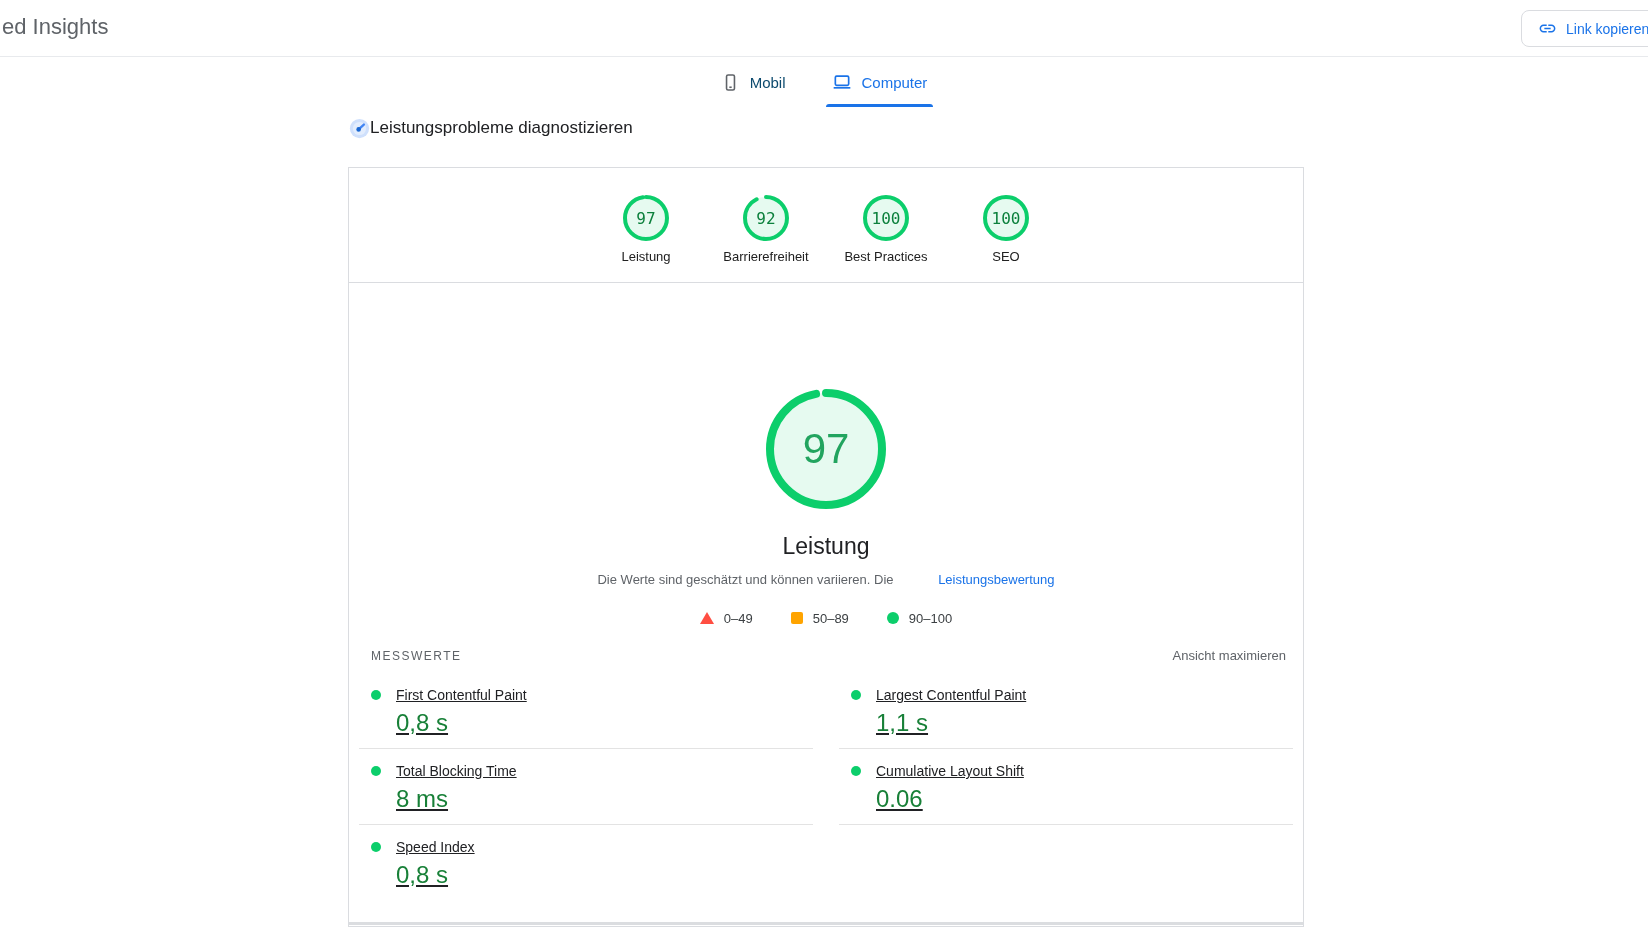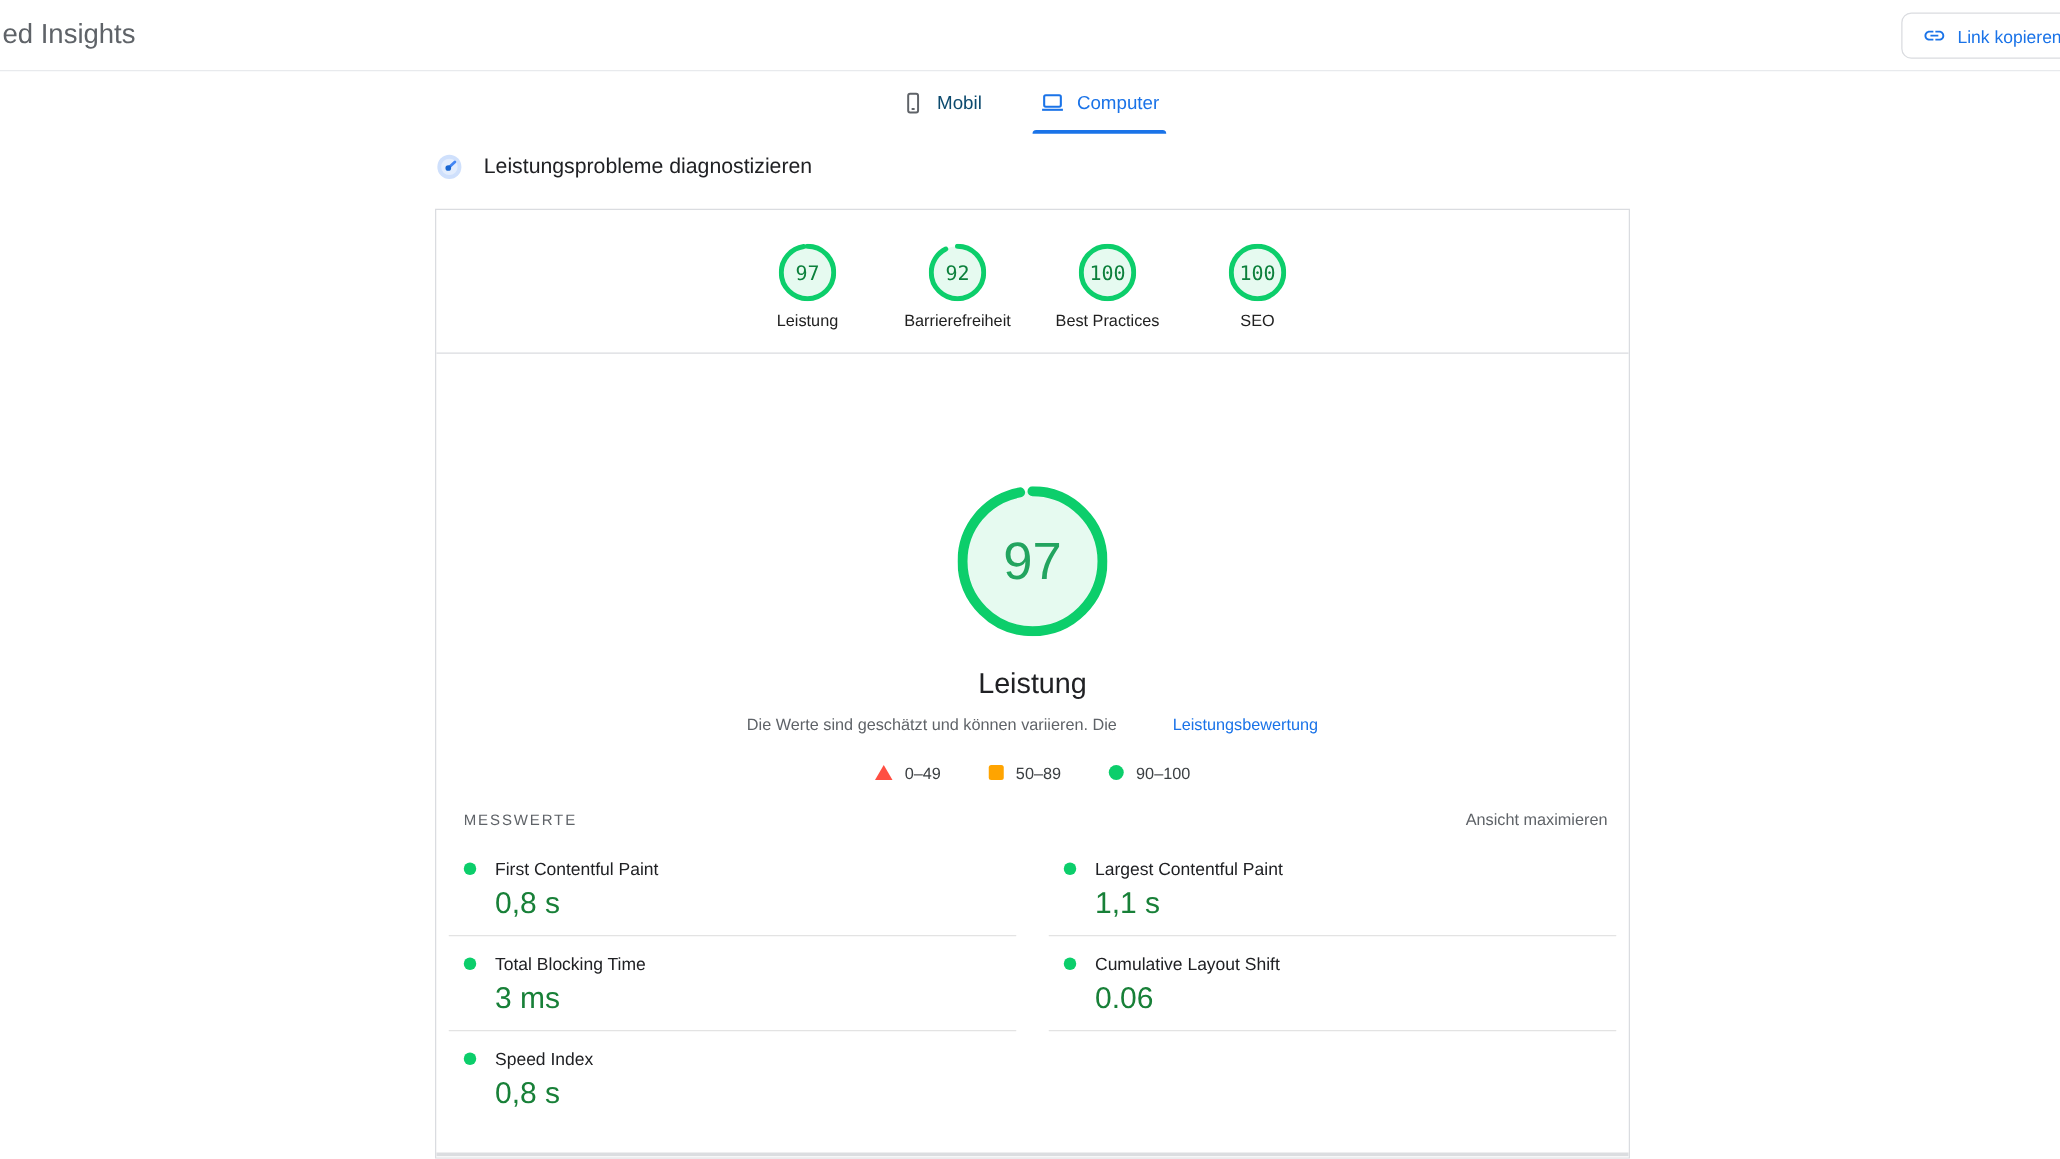--- a/index.html
+++ b/index.html
@@ -23,21 +23,21 @@
     display:flex; justify-content:center; align-items:stretch; gap:34px; }
   .tab { display:flex; align-items:center; gap:10px; padding:0 6px; position:relative;
     font-size:15px; cursor:pointer; }
   .tab-mobile { color:#0c4a6e; }
   .tab-desktop { color:#1a73e8; }
   .tab-desktop::after { content:""; position:absolute; left:0; right:0; bottom:0;
     height:3px; background:#1a73e8; border-radius:3px 3px 0 0; }
 
   
   .diagnose-row { position:absolute; left:349px; top:118px; height:30px;
-    display:flex; align-items:center; gap:17px; }
+    display:flex; align-items:flex-start; }
   .diagnose-title { font-size:17px; color:#202124; }
 
   
   .card { position:absolute; left:348px; top:167px; width:956px; height:760px;
     border:1px solid #dadce0; border-radius:0; background:#fff; overflow:hidden; }
 
   .scores-row { height:115px; border-bottom:1px solid #dadce0;
     display:flex; justify-content:center; align-items:flex-start; padding-top:27px; }
   .score-item { width:120px; text-align:center; cursor:pointer; }
   .score-circle { position:relative; width:46px; height:46px; margin:0 auto; }
@@ -63,21 +63,21 @@
   .shape-square { width:12px; height:12px; background:#ffa400; border-radius:2px; }
   .shape-circle { width:12px; height:12px; background:#0cce6b; border-radius:50%; }
 
   
   .metrics-header { margin:21px 17px 0 22px; display:flex; justify-content:space-between;
     align-items:center; line-height:18px; }
   .metrics-title { font-size:12px; letter-spacing:1.5px; color:#5f6368; font-weight:500; }
   .expand-link { font-size:13px; color:#5f6368; cursor:pointer; }
 
   .metrics-grid { margin-top:8px; padding:0 11px 0 10px; display:grid;
-    grid-template-columns:454px 454px; column-gap:26px; }
+    grid-template-columns:454px 454px; column-gap:26px;text-decoration:underline; }
   .metric-cell { padding:12px 0 9px 12px; border-bottom:1px solid #e3e3e3; }
   .metric-cell.no-border { border-bottom:none; }
   .metric-head { display:flex; align-items:center; height:20px; }
   .metric-dot { width:10px; height:10px; border-radius:50%; background:#0cce6b;
     margin-right:15px; flex:0 0 auto; }
   .metric-name { font-size:14px; color:#202124; }
   .metric-value { margin:2px 0 0 25px; line-height:32px; font-size:24px; color:#188038; }
 
   .card-bottom-divider { position:absolute; left:0; right:0; top:754px; height:3px;
     background:#dbdde0; }
@@ -215,21 +215,21 @@
             <span class="metric-dot"></span>
           <span class="metric-name">Largest Contentful Paint</span>
           </div>
         <div class="metric-value">1,1 s</div>
       </div>
       <div class="metric-cell">
         <div class="metric-head">
             <span class="metric-dot"></span>
           <span class="metric-name">Total Blocking Time</span>
           </div>
-        <div class="metric-value">3 ms</div>
+        <div class="metric-value">8 ms</div>
       </div>
       <div class="metric-cell">
         <div class="metric-head">
             <span class="metric-dot"></span>
           <span class="metric-name">Cumulative Layout Shift</span>
           </div>
         <div class="metric-value">0.06</div>
       </div>
       <div class="metric-cell no-border">
         <div class="metric-head">

